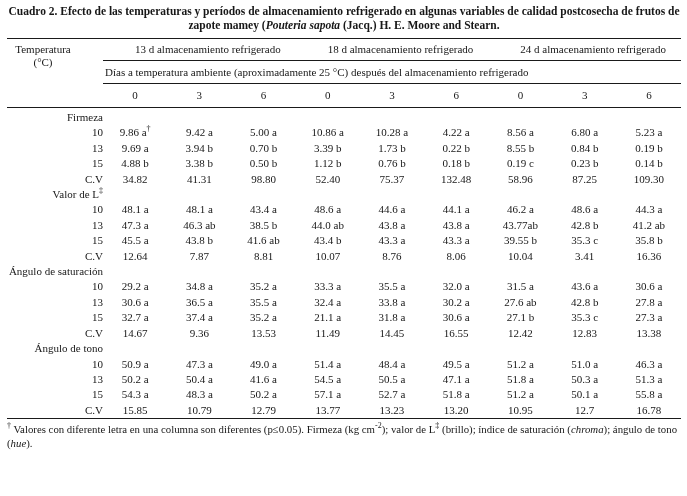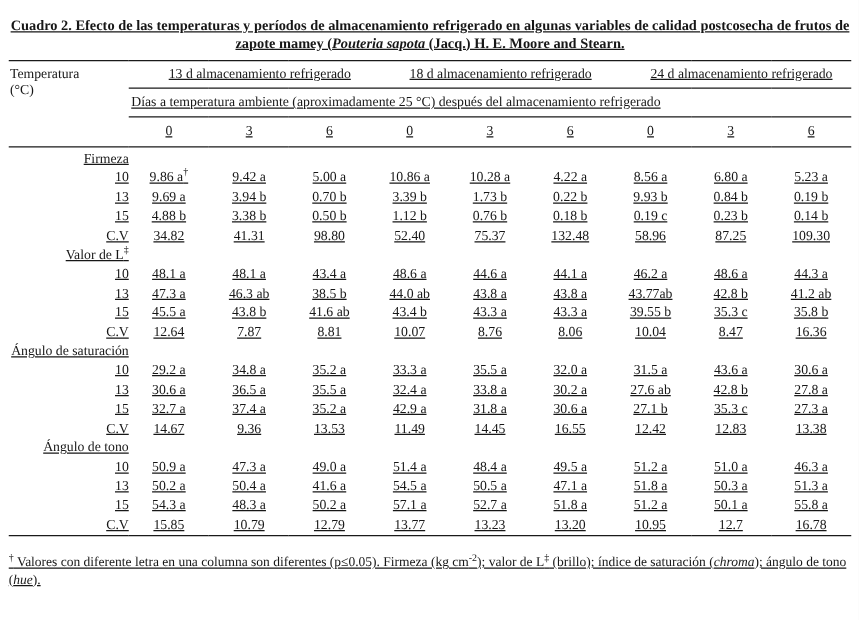--- a/index.html
+++ b/index.html
@@ -9,22 +9,21 @@
   }
   body {
     width: 687px; height: 496px;
     font-family: "Liberation Serif", "DejaVu Serif", serif;
     color: #171717;
     overflow: hidden;
   }
   .page {
     width: 687px; height: 496px;
     background: #ffffff;
-    padding: 15px 6px 4px 7px;
-    text-decoration: underline;
+    padding: 5px 6px 4px 7px;
   }
   .caption {
     font-size: 11.5px;
     font-weight: bold;
     line-height: 13.5px;
   }
   .caption-cuadro { text-align: center; margin-bottom: 3px; }
   .caption-table  { text-align: left; padding-left: 47px; text-indent: -47px; }
   sup {
     font-size: 8px;
@@ -45,21 +44,21 @@
     font-weight: normal;
     padding: 0;
     vertical-align: top;
   }
   th.temp-hdr {
     text-align: left;
     padding: 4px 0 0 1px;
     line-height: 13px;
     border-bottom: 1px solid #1a1a1a;
   }
-  th.temp-hdr .narrow { display: inline-block; width: 70px; }
+  th.temp-hdr .narrow { display: inline-block; width: 70px; text-align: center; }
   th.group-hdr {
     text-align: right;
     padding: 4px 15px 4px 15px;
     line-height: 13px;
     border-bottom: 1px solid #1a1a1a;
   }
   th.ambient-hdr {
     text-align: left;
     padding: 5px 2px 4px 2px;
     line-height: 13px;
@@ -77,21 +76,21 @@
     white-space: nowrap;
   }
   tbody tr:first-child td { padding-top: 2px; }
   td.row-label {
     text-align: right;
     padding-left: 1px;
   }
   .footnote {
     font-size: 10.8px;
     line-height: 13.5px;
-    margin-top: 15px;
+    margin-top: 4px;
     text-align: left;
   }
 </style>
 </head>
 <body>
 
 <div class="page">
 
   <div class="caption caption-cuadro"><span style="font-weight: bold;">Cuadro 2.  Efecto de las temperaturas y períodos de almacenamiento refrigerado en algunas variables de calidad postcosecha de frutos de zapote mamey (</span><span style="font-style: italic; font-weight: bold;">Pouteria sapota</span><span style="font-weight: bold;"> (Jacq.) H. E. Moore and Stearn.</span></div>
 
@@ -149,21 +148,21 @@
           <td>5.23 a</td>
         </tr>
         <tr>
           <td class="row-label">13</td>
           <td>9.69 a</td>
           <td>3.94 b</td>
           <td>0.70 b</td>
           <td>3.39 b</td>
           <td>1.73 b</td>
           <td>0.22 b</td>
-          <td>9.93 b</td>
+          <td>8.55 b</td>
           <td>0.84 b</td>
           <td>0.19 b</td>
         </tr>
         <tr>
           <td class="row-label">15</td>
           <td>4.88 b</td>
           <td>3.38 b</td>
           <td>0.50 b</td>
           <td>1.12 b</td>
           <td>0.76 b</td>
@@ -226,21 +225,21 @@
         </tr>
         <tr>
           <td class="row-label">C.V</td>
           <td>12.64</td>
           <td>7.87</td>
           <td>8.81</td>
           <td>10.07</td>
           <td>8.76</td>
           <td>8.06</td>
           <td>10.04</td>
-          <td>8.47</td>
+          <td>3.41</td>
           <td>16.36</td>
         </tr>
         <tr>
           <td class="row-label">Ángulo de saturación</td>
           <td colspan="9"></td>
         </tr>
         <tr>
           <td class="row-label">10</td>
           <td>29.2 a</td>
           <td>34.8 a</td>
@@ -262,21 +261,21 @@
           <td>30.2 a</td>
           <td>27.6 ab</td>
           <td>42.8 b</td>
           <td>27.8 a</td>
         </tr>
         <tr>
           <td class="row-label">15</td>
           <td>32.7 a</td>
           <td>37.4 a</td>
           <td>35.2 a</td>
-          <td>42.9 a</td>
+          <td>21.1 a</td>
           <td>31.8 a</td>
           <td>30.6 a</td>
           <td>27.1 b</td>
           <td>35.3 c</td>
           <td>27.3 a</td>
         </tr>
         <tr>
           <td class="row-label">C.V</td>
           <td>14.67</td>
           <td>9.36</td>

